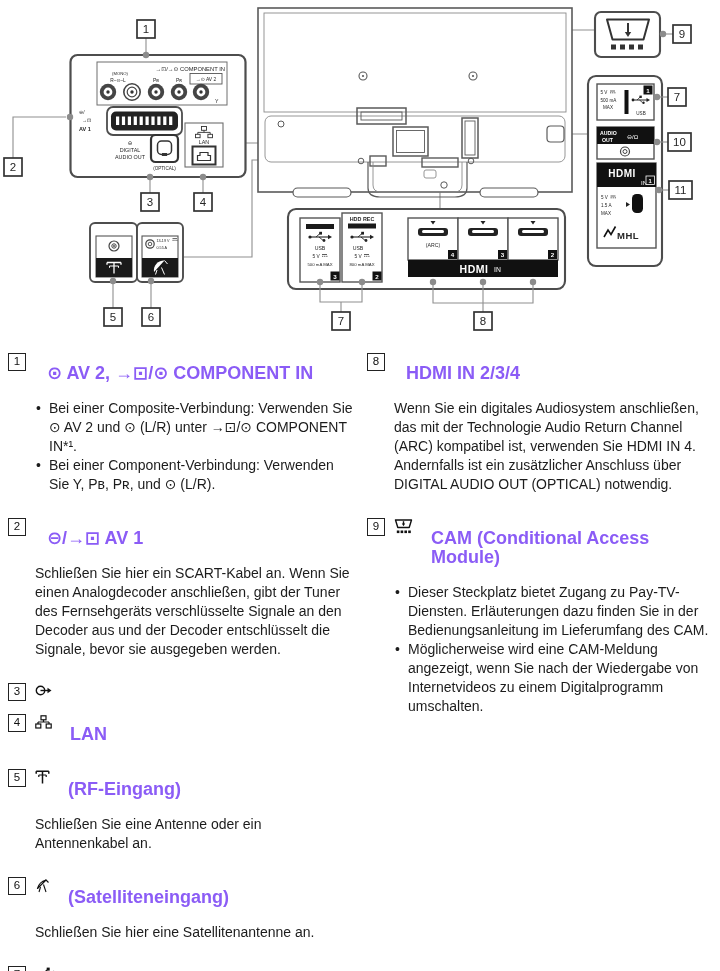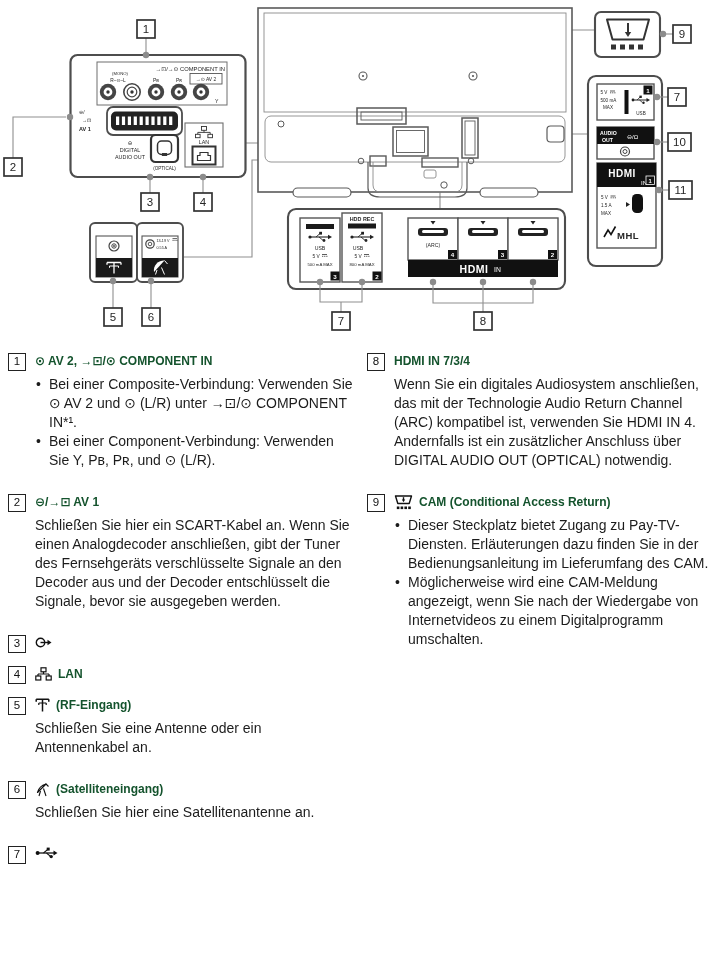--- a/index.html
+++ b/index.html
@@ -9,21 +9,21 @@
   .diagram text{font-family:"Liberation Sans","DejaVu Sans",sans-serif;fill:#262626;}
   .diagram .wt{fill:#ffffff;}
   .col{position:absolute;top:352px;font-size:14px;line-height:19px;}
   .col-left{left:8px;width:348px;}
   .col-right{left:367px;width:350px;}
   section{margin-bottom:23px;}
   section.tight{margin-bottom:12px;}
   .head{display:flex;align-items:flex-start;margin-bottom:4px;}
   .co{box-sizing:border-box;width:18px;height:18px;border:1.6px solid #222;font-size:11.5px;
       line-height:15px;text-align:center;margin-right:9px;flex:0 0 auto;margin-top:1px;color:#111;}
-  .head h3{font-size:12px;font-weight:bold;margin:0;color:#14532d;}
+  .head h3{font-size:18px;font-weight:bold;margin:12px;color:#8b5cf6;}
   .hicon{flex:0 0 auto;margin-right:6px;margin-top:2px;}
   .body,.bullets{margin-left:27px;}
   .b{position:relative;padding-left:14px;}
   .b::before{content:"\2022";position:absolute;left:1px;}
 </style>
 </head>
 <body>
 
 <div class="page">
 
@@ -491,40 +491,40 @@
     </div>
   </section>
 
 </div>
 
 <div class="col col-right">
 
   <section>
     <div class="head">
       <span class="co">8</span>
-      <h3>HDMI IN 7/3/4</h3>
+      <h3>HDMI IN 2/3/4</h3>
     </div>
     <div class="body">Wenn Sie ein digitales Audiosystem anschließen, das mit der Technologie Audio Return Channel (ARC) kompatibel ist, verwenden Sie HDMI IN 4. Andernfalls ist ein zusätzlicher Anschluss über DIGITAL AUDIO OUT (OPTICAL) notwendig.</div>
   </section>
 
   <section>
     <div class="head">
       <span class="co">9</span>
       <svg class="hicon" width="19" height="15" viewBox="0 0 19 15">
         <path d="M1.5,1 H17.5 L15.2,8.5 H3.8 Z" fill="none" stroke="#111" stroke-width="1.4" stroke-linejoin="round"></path>
         <path d="M9.5,2.2 V5" stroke="#111" stroke-width="1.4" fill="none"></path>
         <path d="M7.8,4.5 L9.5,7.3 L11.2,4.5 Z" fill="#111"></path>
         <g fill="#111">
           <rect x="2.8" y="11.5" width="2.6" height="2.6"></rect>
               <rect x="6.6" y="11.5" width="2.6" height="2.6"></rect>
           <rect x="10.4" y="11.5" width="2.6" height="2.6"></rect>
               <rect x="14.2" y="11.5" width="2.6" height="2.6"></rect>
         </g>
       </svg>
-      <h3>CAM (Conditional Access Return)</h3>
+      <h3>CAM (Conditional Access Module)</h3>
     </div>
     <div class="bullets">
       <div class="b">Dieser Steckplatz bietet Zugang zu Pay-TV-Diensten. Erläuterungen dazu finden Sie in der Bedienungsanleitung im Lieferumfang des CAM.</div>
       <div class="b">Möglicherweise wird eine CAM-Meldung angezeigt, wenn Sie nach der Wiedergabe von Internetvideos zu einem Digitalprogramm umschalten.</div>
     </div>
   </section>
 
 </div>
 
 </div>

